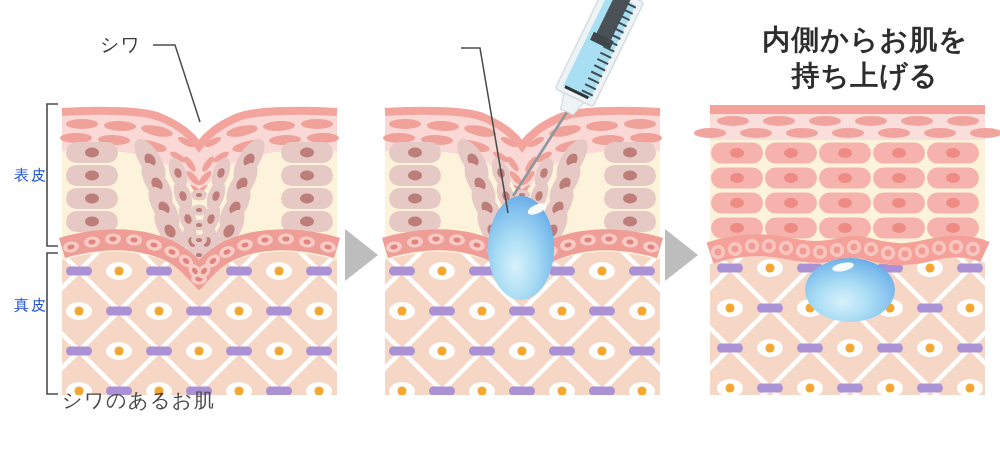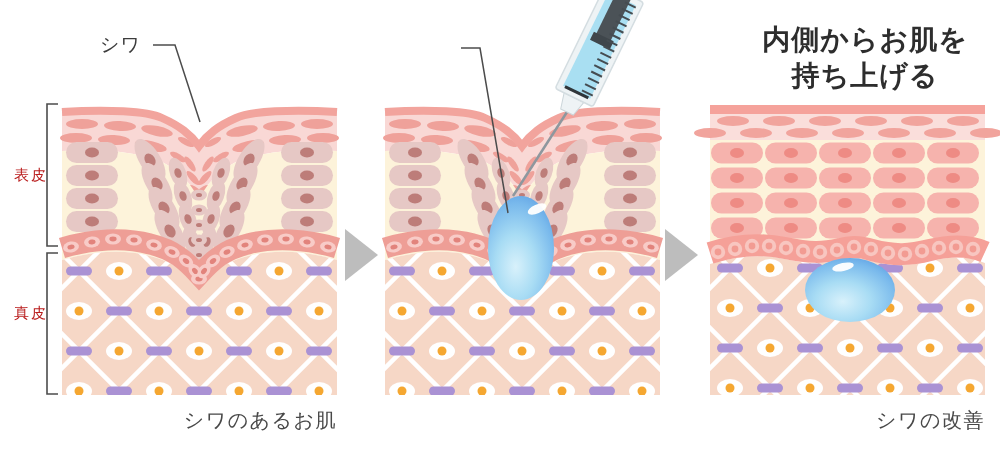--- a/index.html
+++ b/index.html
@@ -1,24 +1,24 @@
 <!DOCTYPE html>
 <html><head>
 <meta charset="utf-8">
 <style>
   html,body{margin:0;padding:0;background:#fff}
   .canvas{position:relative;width:1000px;height:450px;background:#ffffff;overflow:hidden;
           font-family:"Liberation Sans","DejaVu Sans",sans-serif}
   svg.fig{position:absolute;left:0;top:0;display:block}
   .lbl{position:absolute;color:#3c3c3c;font-size:19px;letter-spacing:1px;white-space:nowrap}
-  .layer{position:absolute;color:#b91c1c;font-size:15px;letter-spacing:2px;white-space:nowrap}
+  .layer{position:absolute;color:#1d4ed8;font-size:15px;letter-spacing:2px;white-space:nowrap}
   .headline{position:absolute;left:715px;top:22px;width:300px;text-align:center;font-weight:bold;
             font-size:28px;line-height:1.3;color:#2d2d2d;letter-spacing:1px}
   .headline span{display:block}
-  .caption{position:absolute;top:407px;text-align:right;font-size:20px;color:#484848;letter-spacing:1.5px}
+  .caption{position:absolute;top:387px;text-align:left;font-size:20px;color:#484848;letter-spacing:1.5px}
   .cap1{left:62px;width:275px}.cap2{left:385px;width:273px}.cap3{left:710px;width:275px}
   .cell{fill:var(--cf)} .nuc{fill:var(--nf)}
 </style>
 </head>
 <body>
 
 <div class="canvas">
 
 <svg class="fig" width="1000" height="450" viewBox="0 0 1000 450">
   <defs>
@@ -296,18 +296,17 @@
 </svg>
 
 <div class="lbl" style="left:100px;top:32px">シワ</div>
 
 <div class="headline">
   <span>内側からお肌を</span>
   <span>持ち上げる</span>
 </div>
 
 <div class="layer" style="left:14px;top:166px">表皮</div>
-<div class="layer" style="left:14px;top:304px">真皮</div>
+<div class="layer" style="left:14px;top:296px">真皮</div>
 
 <div class="caption cap1">シワのあるお肌</div>
-<div class="caption cap3">シワの改善</div>
 
 </div>
 
 </body></html>

